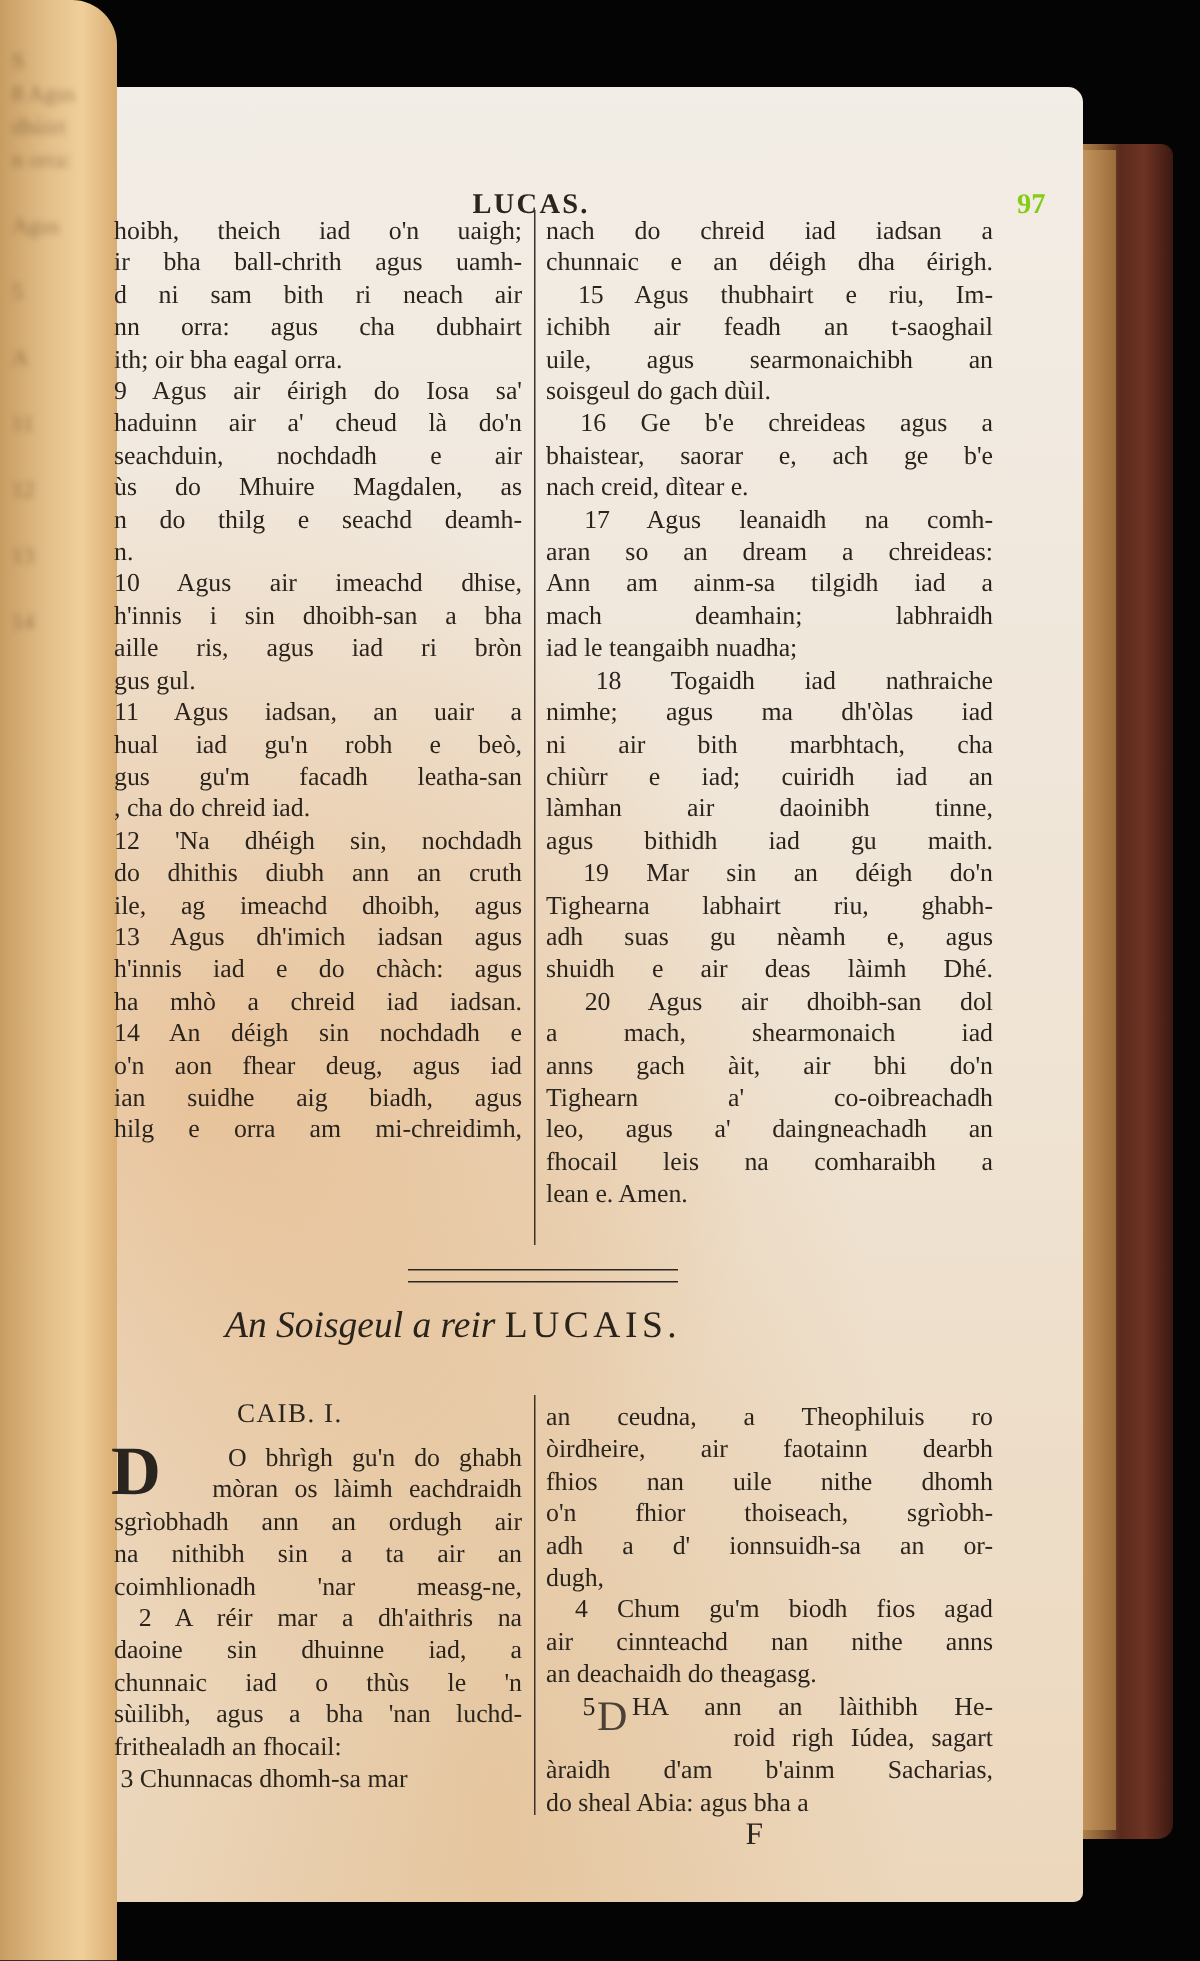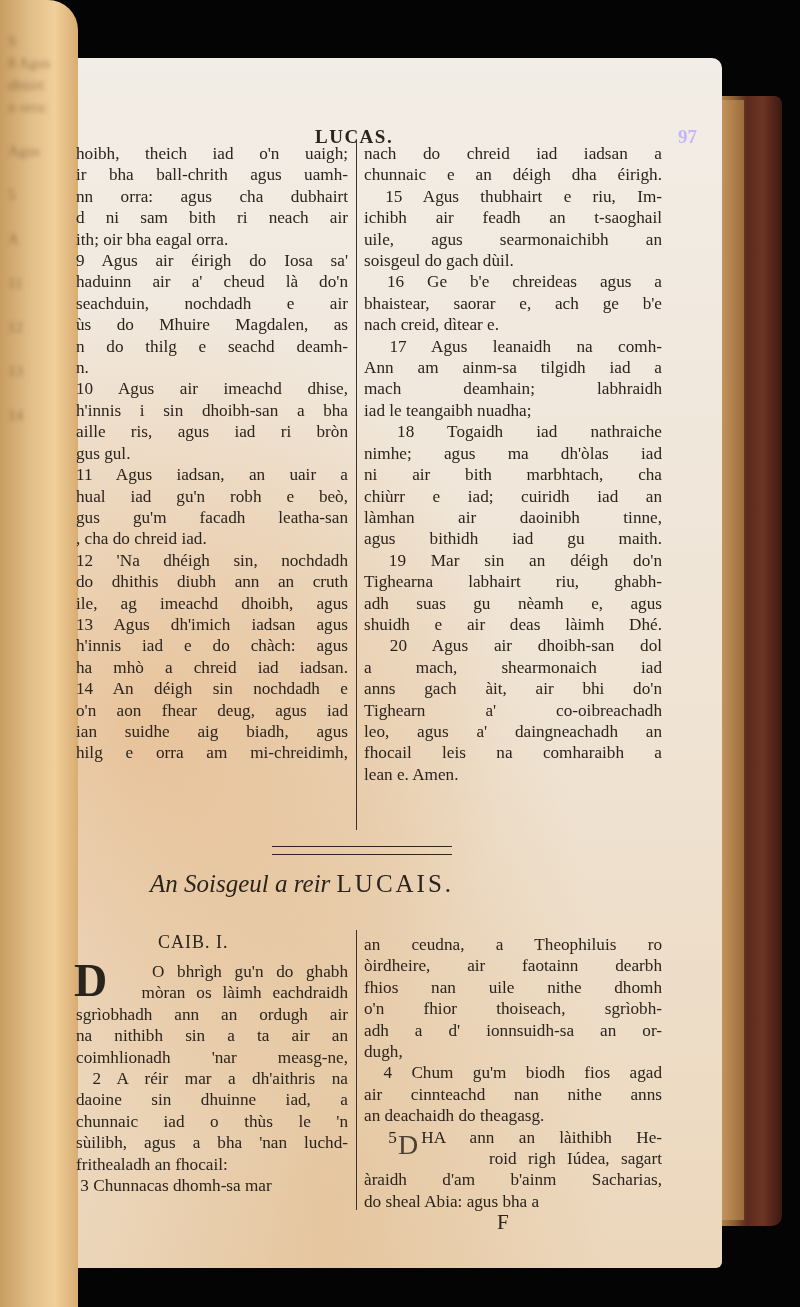--- a/index.html
+++ b/index.html
@@ -36,21 +36,21 @@
     color:rgba(80,50,20,0.45); font-size:15px; line-height:22px;
     filter:blur(2px); white-space:pre-line;
   }
   .running-head {
     position:absolute; top:126px; left:70px; width:652px; height:30px;text-align:right;
   }
   .running-head .title {
     position:absolute; left:245px; top:0; font-size:19px; letter-spacing:1.5px; color:#2a241e; font-weight:bold;
   }
   .running-head .pageno {
-    position:absolute; left:608px; top:0; font-size:19px; color:#c4b5fd; font-weight:bold;
+    position:absolute; left:608px; top:0; font-size:19px; color:#84cc16; font-weight:bold;
   }
   .col {
     position:absolute; color:#2b241d; font-size:17.2px; line-height:21.4px; text-align:justify;
   }
   .col .line { display:block; white-space:nowrap; overflow:hidden; text-align-last:justify; }
   .col .line.last { text-align-last:left; }
   .col-left-top  { left:76px;  top:143px; width:272px; }
   .col-right-top { left:364px; top:143px; width:298px; }
   .col-left-bot  { left:76px;  top:961px; width:272px; }
   .col-right-bot { left:364px; top:934px; width:298px; }
@@ -108,22 +108,22 @@
 </div>
 
 <div class="running-head">
   <span class="title">LUCAS.</span>
   <span class="pageno">97</span>
 </div>
 
 <div class="col col-left-top" id="tl">
     <span class="line">hoibh, theich iad o'n uaigh;</span>
     <span class="line">ir bha ball-chrith agus uamh-</span>
+    <span class="line">d ni sam bith ri neach air</span>
     <span class="line">nn orra: agus cha dubhairt</span>
-    <span class="line">d ni sam bith ri neach air</span>
     <span class="line last">ith; oir bha eagal orra.</span>
     <span class="line">9 Agus air éirigh do Iosa sa'</span>
     <span class="line">haduinn air a' cheud là do'n</span>
     <span class="line">seachduin, nochdadh e air</span>
     <span class="line">ùs do Mhuire Magdalen, as</span>
     <span class="line">n do thilg e seachd deamh-</span>
     <span class="line last">n.</span>
     <span class="line">10 Agus air imeachd dhise,</span>
     <span class="line">h'innis i sin dhoibh-san a bha</span>
     <span class="line">aille ris, agus iad ri bròn</span>
@@ -148,20 +148,21 @@
     <span class="line">nach do chreid iad iadsan a</span>
     <span class="line">chunnaic e an déigh dha éirigh.</span>
     <span class="line">&nbsp;15 Agus thubhairt e riu, Im-</span>
     <span class="line">ichibh air feadh an t-saoghail</span>
     <span class="line">uile, agus searmonaichibh an</span>
     <span class="line last">soisgeul do gach dùil.</span>
     <span class="line">&nbsp;16 Ge b'e chreideas agus a</span>
     <span class="line">bhaistear, saorar e, ach ge b'e</span>
     <span class="line last">nach creid, dìtear e.</span>
     <span class="line">&nbsp;17 Agus leanaidh na comh-</span>
+    <span class="line">aran so an dream a chreideas:</span>
     <span class="line">Ann am ainm-sa tilgidh iad a</span>
     <span class="line">mach deamhain; labhraidh</span>
     <span class="line last">iad le teangaibh nuadha;</span>
     <span class="line">&nbsp;18 Togaidh iad nathraiche</span>
     <span class="line">nimhe; agus ma dh'òlas iad</span>
     <span class="line">ni air bith marbhtach, cha</span>
     <span class="line">chiùrr e iad; cuiridh iad an</span>
     <span class="line">làmhan air daoinibh tinne,</span>
     <span class="line">agus bithidh iad gu maith.</span>
     <span class="line">&nbsp;19 Mar sin an déigh do'n</span>

